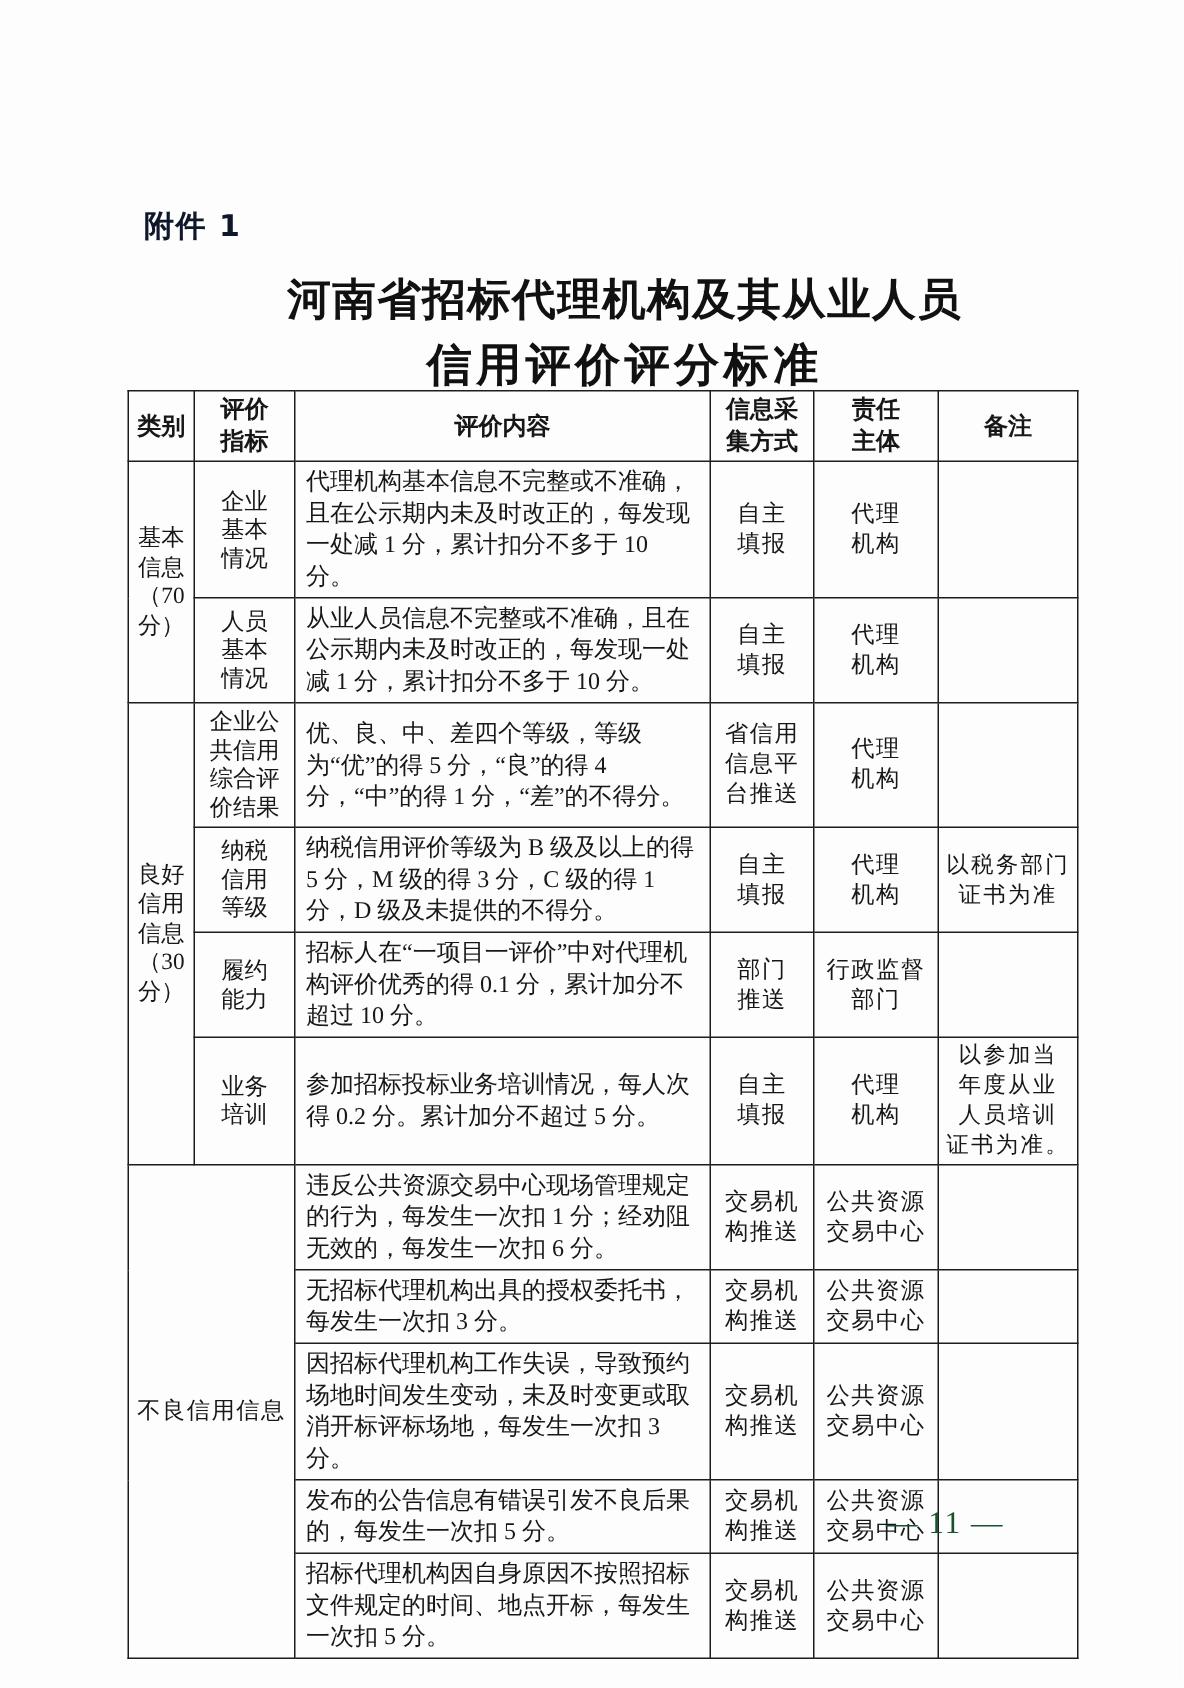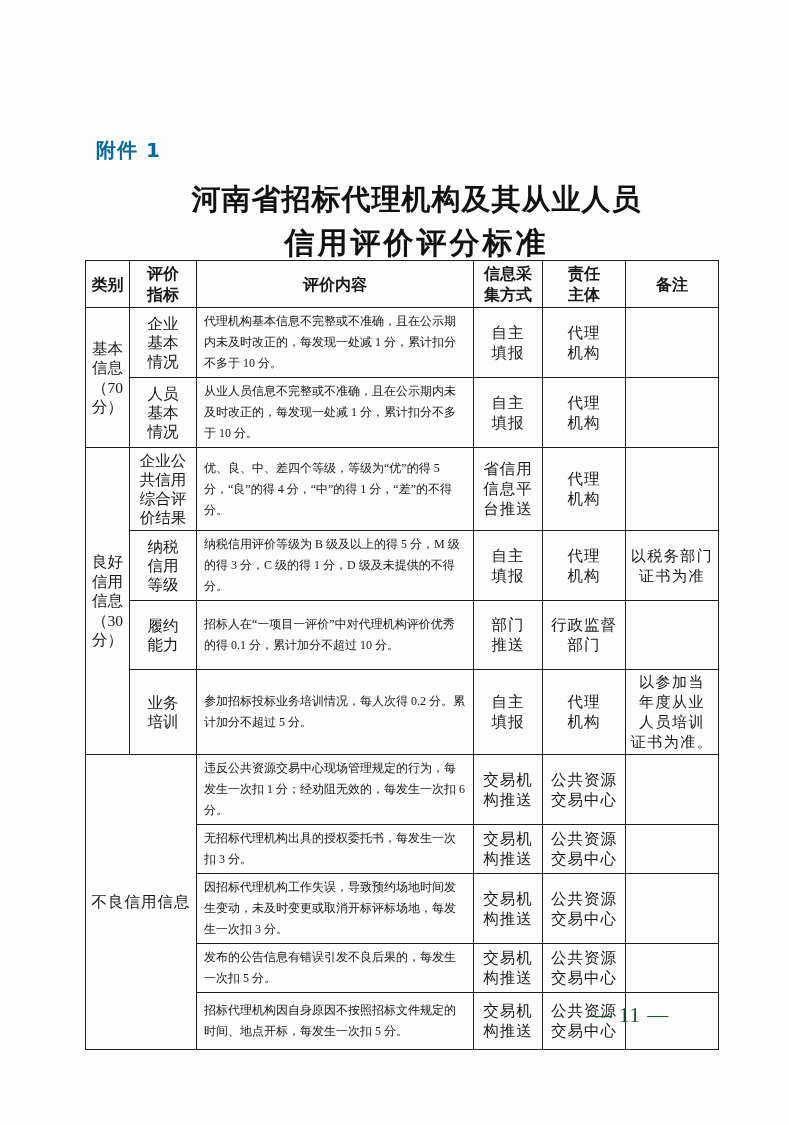--- a/index.html
+++ b/index.html
@@ -21,21 +21,21 @@
     background: #fdfdfd;
   }
   .attachment {
     position: absolute;
     left: 96px;
     top: 137px;
     font-family: "DejaVu Sans", "Liberation Sans", sans-serif;
     font-weight: 600;
     font-size: 20px;
     letter-spacing: 1px;
-    color: #0369a1;
+    color: #0f172a;
   }
   .title {
     position: absolute;
     left: 0;
     width: 789px;
     text-align: center;
     font-weight: 700;
     color: #111;
     padding-left: 22px;
   }
@@ -71,21 +71,21 @@
     overflow: hidden;
   }
   .score-table th {
     font-weight: 700;
     font-size: 16px;
     line-height: 21px;
   }
   .score-table td.content-cell {
     text-align: left;
     padding: 3px 7px;
-    font-size: 12px;
+    font-size: 16px;
     line-height: 21px;
   }
   .score-table td.category-cell {
     font-size: 15.5px;
     line-height: 19.5px;
   }
   .score-table td.category-wide {
     letter-spacing: 1px;
     margin-top: 33px;
   }

